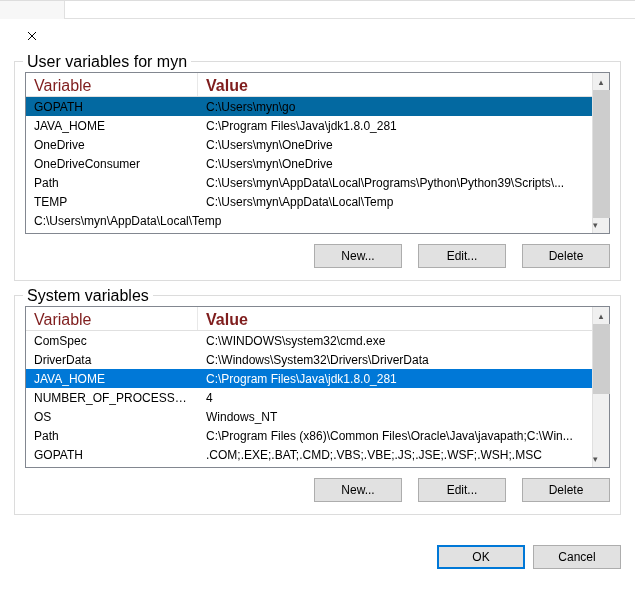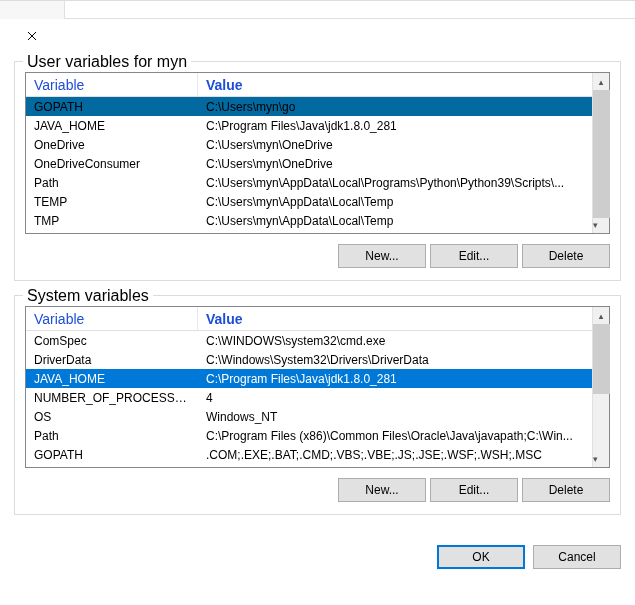--- a/index.html
+++ b/index.html
@@ -78,22 +78,22 @@
   }
   .grid-header {
     display: flex;
     height: 24px;
     border-bottom: 1px solid #e0e0e0;
     background: #fff;
     flex: 0 0 auto;
   }
   .grid-header .col {
     padding: 4px 8px;
-    font-size: 14px;
-    color: #1d4ed8;
+    font-size: 16px;
+    color: #7f1d1d;
     position: relative;
   }
   .col-variable { width: 172px; flex: 0 0 172px; border-right: 1px solid #e8e8e8; }
   .col-value { flex: 1; font-weight: bold; }
   .grid-body {
     flex: 1;
     overflow: hidden;
     position: relative;
   }
   .row {
@@ -134,21 +134,21 @@
   .scroll-track .thumb {
     position: absolute;
     top: 17px;
     left: 0;
     width: 17px;
     background: #cdcdcd;
   }
   .button-row {
     display: flex;
     justify-content: flex-end;
-    gap: 4px;
+    gap: 16px;
     margin-top: 10px;
   }
   .btn {
     width: 88px;
     height: 24px;
     background: #e1e1e1;
     border: 1px solid #adadad;
     font-size: 12px;
     font-family: inherit;
     cursor: pointer;
@@ -212,21 +212,20 @@
               </div>
               <div class="row">
                 <div class="cell var">Path</div>
                 <div class="cell val">C:\Users\myn\AppData\Local\Programs\Python\Python39\Scripts\...</div>
               </div>
               <div class="row">
                 <div class="cell var">TEMP</div>
                 <div class="cell val">C:\Users\myn\AppData\Local\Temp</div>
               </div>
               <div class="row">
-                <div class="cell var">TMP</div>
                 <div class="cell val">C:\Users\myn\AppData\Local\Temp</div>
               </div>
             </div>
         </div>
         <div class="scroll-track">
           <div class="arrow">▴</div>
           <div class="thumb" style="height:128px;"></div>
           <div class="arrow" style="position:absolute;bottom:0;">▾</div>
         </div>
       </div>

